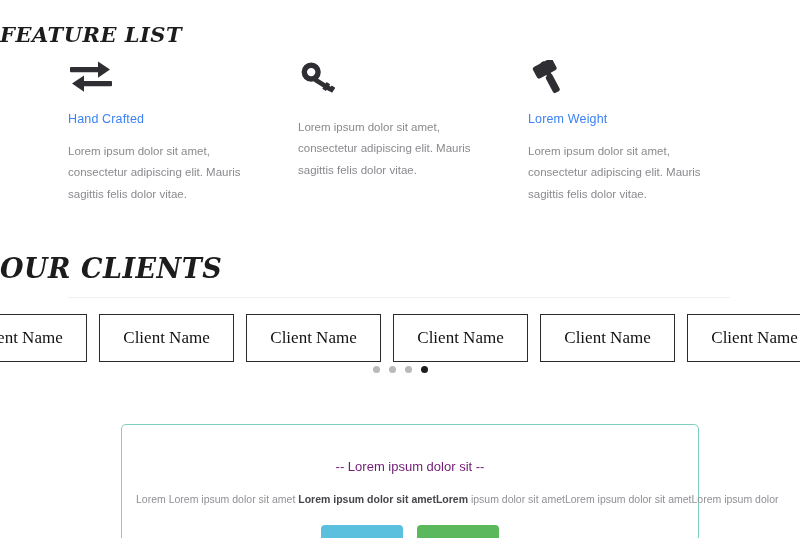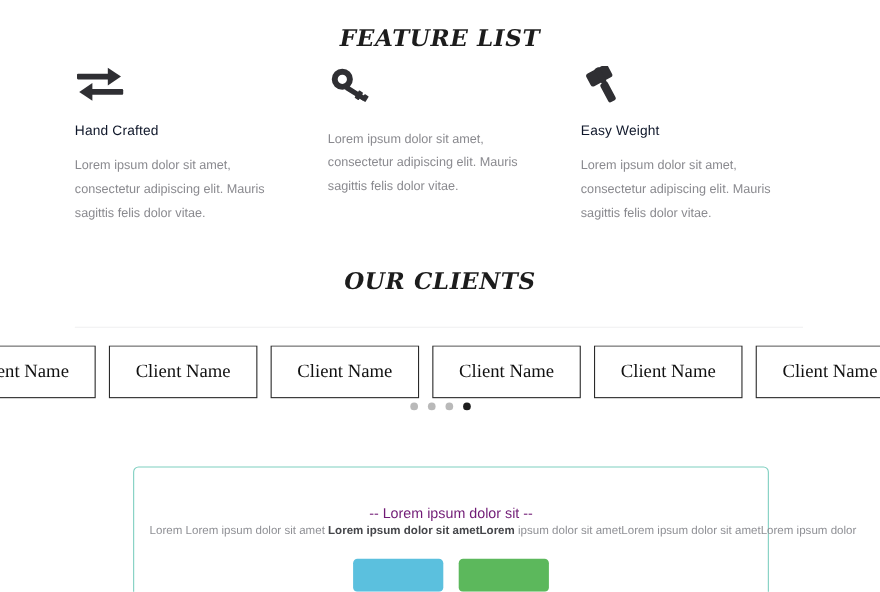--- a/index.html
+++ b/index.html
@@ -9,44 +9,43 @@
     background: #ffffff;
     overflow: hidden;
     font-family: "Liberation Sans", sans-serif;
   }
   .page { position: relative; width: 800px; height: 538px; background:#fff; }
 
   
   .script-heading {
     position: absolute;
     width: 100%;
-    text-align: center;
     font-family: "DejaVu Serif", "Liberation Serif", serif;
     font-style: italic;
     font-weight: bold;
     color: #1c1c1c;
     letter-spacing: 0.5px;
   }
   #feature-title { top: 22px; font-size: 21px; }
-  #clients-title { top: 243px; font-size: 21px; font-style: italic; }
+  #clients-title { top: 253px; font-size: 27px; font-style: italic; }
 
   
   .features {
     position: absolute;
     top: 60px; left: 68px;
     width: 690px;
     display: flex;
   }
   .feature-col { width: 230px; padding-right: 26px; }
   .feature-icon { height: 42px; color: #2f2f33; display: flex; align-items: flex-start; }
   .feature-icon svg { display: block; }
   .feature-heading {
     margin-top: 10px;
     font-size: 12.5px;
-    color: #0f172a;
+    color: #3b82f6;
     font-weight: 400;
     letter-spacing: .15px;
   }
   .feature-text {
     margin-top: 15px;
     font-size: 11.5px;
     line-height: 1.85;
     color: #8a8a8f;
   }
 
@@ -100,21 +99,21 @@
     background: #fff;
   }
   .panel-heading {
     margin-top: 34px;
     text-align: center;
     font-size: 13px;
     color: #701a75;
     font-weight: 400;
   }
   .panel-text {
-    margin-top: 2px;
+    margin-top: 19px;
     padding: 0 14px;
     text-align: center;
     font-size: 10.5px;
     color: #8f9095;
     white-space: nowrap;
   }
   .panel-text b { color: #45464a; font-weight: bold; }
   .panel-buttons {
     margin-top: 20px;
     display: flex; justify-content: center; gap: 14px;
@@ -162,21 +161,21 @@
     </div>
 
     <div class="feature-col">
       <div class="feature-icon">
         <svg width="44" height="40" viewBox="0 0 44 40" fill="currentColor">
           <rect x="4" y="8" width="22" height="13" rx="2.5" transform="rotate(-28 4 8)"></rect>
           <rect x="17" y="17" width="7.5" height="19" rx="2" transform="rotate(-28 17 17)"></rect>
           <rect x="12" y="3" width="5" height="16" rx="1.6" transform="rotate(-28 12 3)"></rect>
         </svg>
       </div>
-      <div class="feature-heading">Easy Weight</div>
+      <div class="feature-heading">Lorem Weight</div>
       <div class="feature-text">Lorem ipsum dolor sit amet, consectetur adipiscing elit. Mauris sagittis felis dolor vitae.</div>
     </div>
   </div>
 
   <div class="script-heading" id="clients-title">OUR CLIENTS</div>
 
   <div class="divider"></div>
 
   <div class="carousel">
     <div class="carousel-track">

